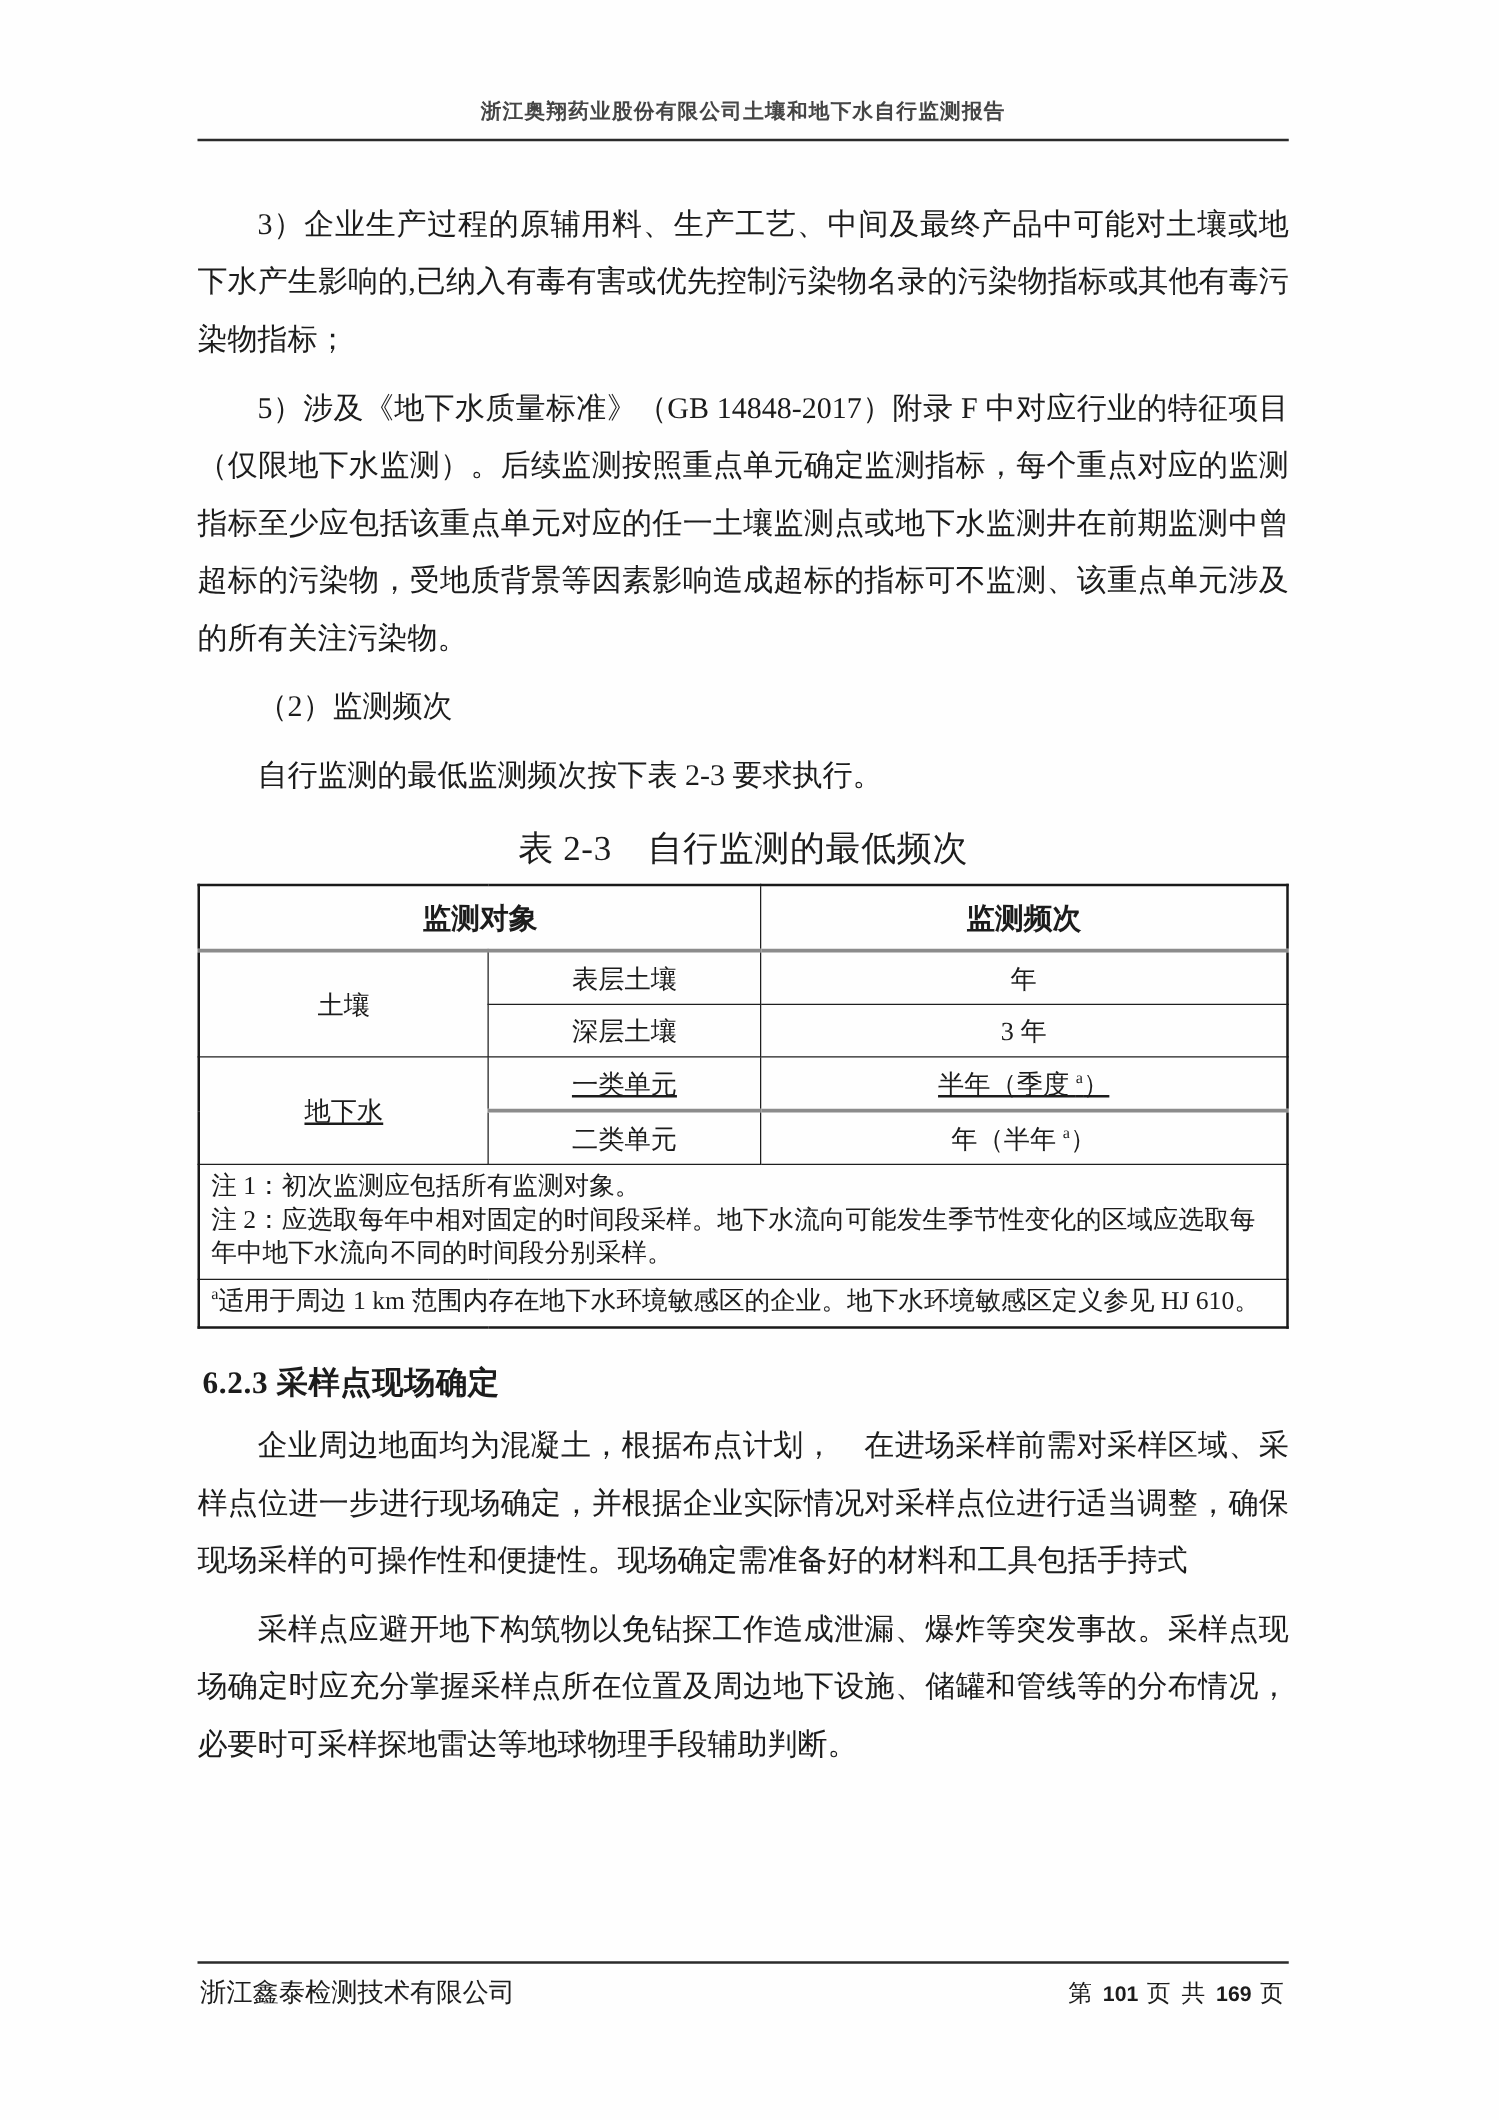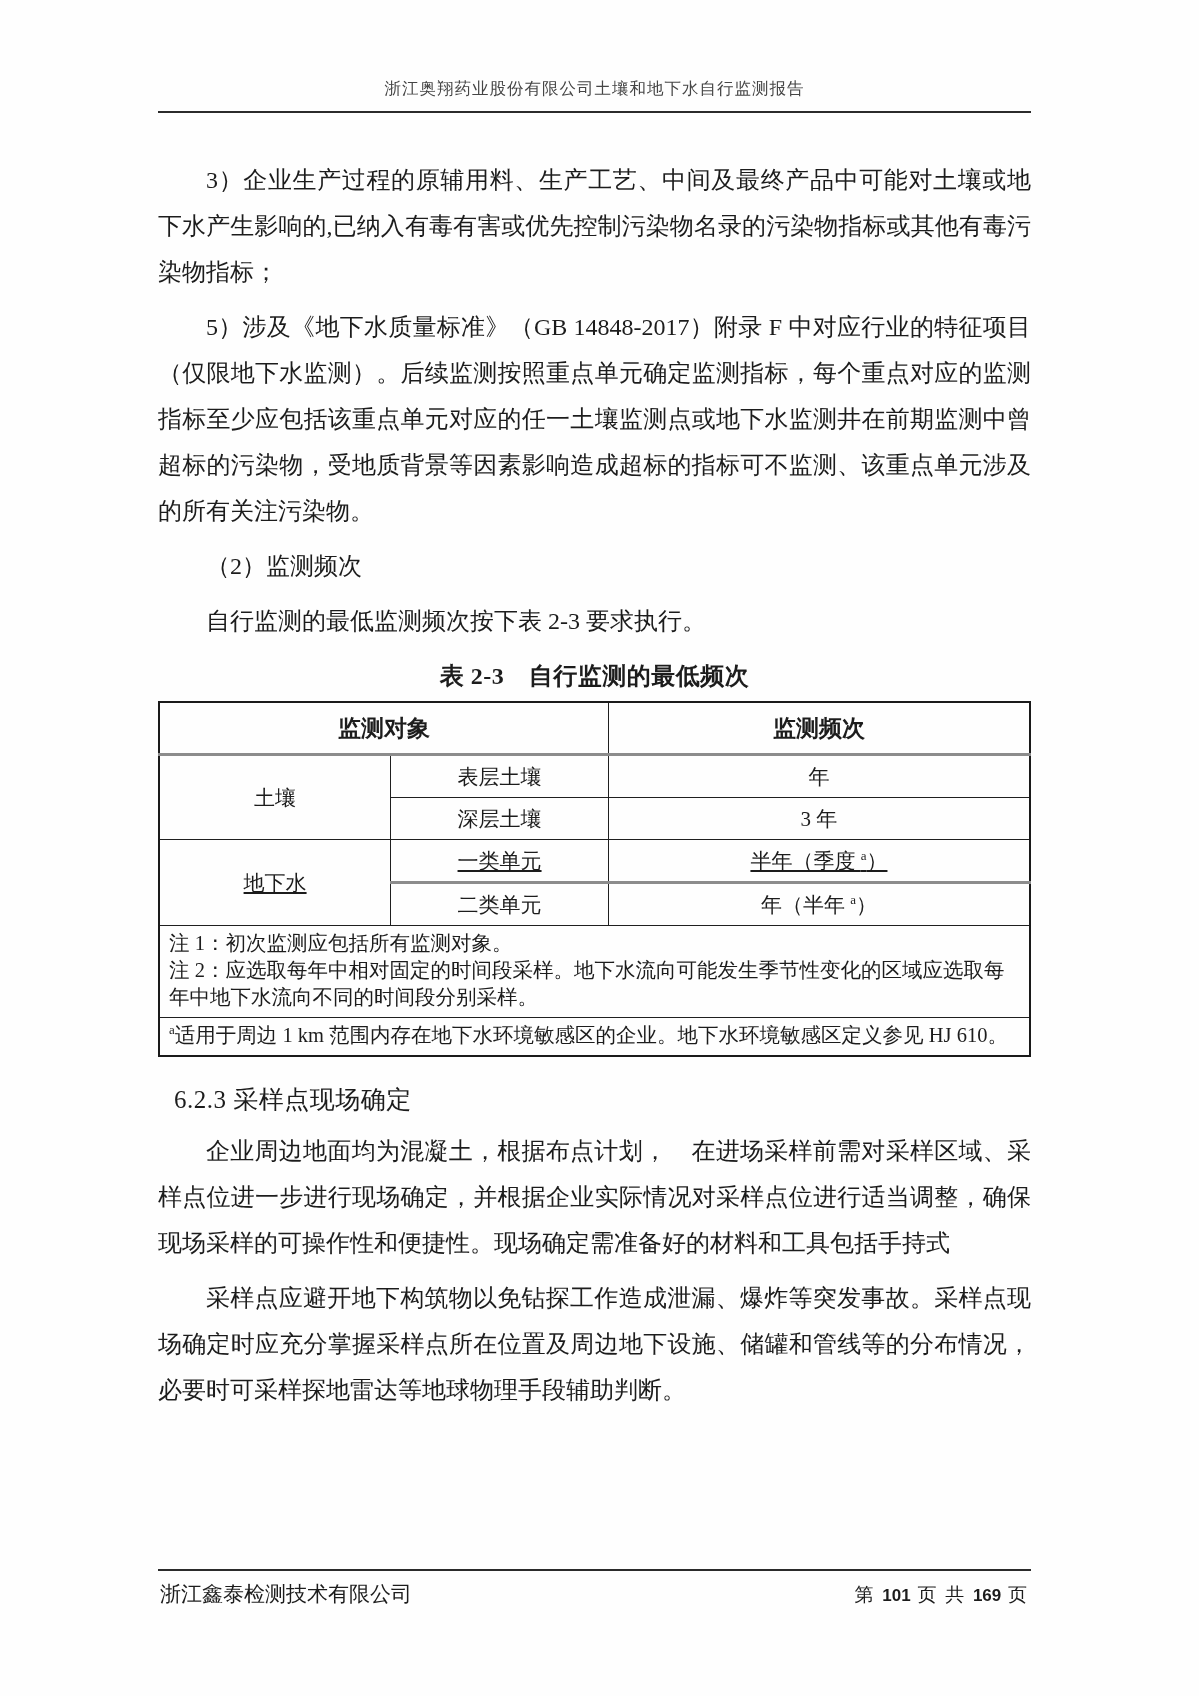--- a/index.html
+++ b/index.html
@@ -10,38 +10,38 @@
     margin:0 auto;
     padding:78px 168px 88px 158px;
     background:#fefefe;
     display:flex; flex-direction:column;
     font-family:"Liberation Serif","DejaVu Serif",serif;
     color:#1c1c1c;
   }
   .doc-header {
     text-align:center;
     font-size:16.5px;
-    font-weight:normal;
+    font-weight:bold;
     color:#454545;
     letter-spacing:1px;
     padding-bottom:11px;
     border-bottom:2.5px solid #2b2b2b;
   }
   .content { margin-top:44px; }
   .body-p {
     font-size:24px;
     line-height:46px;
     text-align:justify;
     text-indent:2em;
     margin:0 0 9px 0;
   }
   .table-title {
     text-align:center;
-    font-weight:bold;
-    font-size:24px;
+    font-weight:normal;
+    font-size:28px;
     margin:16px 0 9px 0;
     letter-spacing:0.5px;
   }
   table.t23 {
     width:100%;
     border-collapse:collapse;
     border:2px solid #1a1a1a;
     font-size:21px;
     table-layout:fixed;
   }
@@ -66,22 +66,22 @@
     padding:4px 9px 6px 9px;
     height:auto;
     margin-top:26px;
   }
   sup.fn {
     font-size:13px;
     line-height:0;
   }
   .section-heading {
     font-size:25px;
-    font-weight:normal;
-    margin:26px 0 12px 16px;
+    font-weight:bold;
+    margin:26px 0 12px 4px;
     letter-spacing:0.5px;
   }
   .doc-footer {
     margin-top:auto;
     border-top:2.5px solid #2b2b2b;
     padding:9px 2px 0 2px;
     display:flex;
     justify-content:space-between;
     align-items:baseline;
   }

